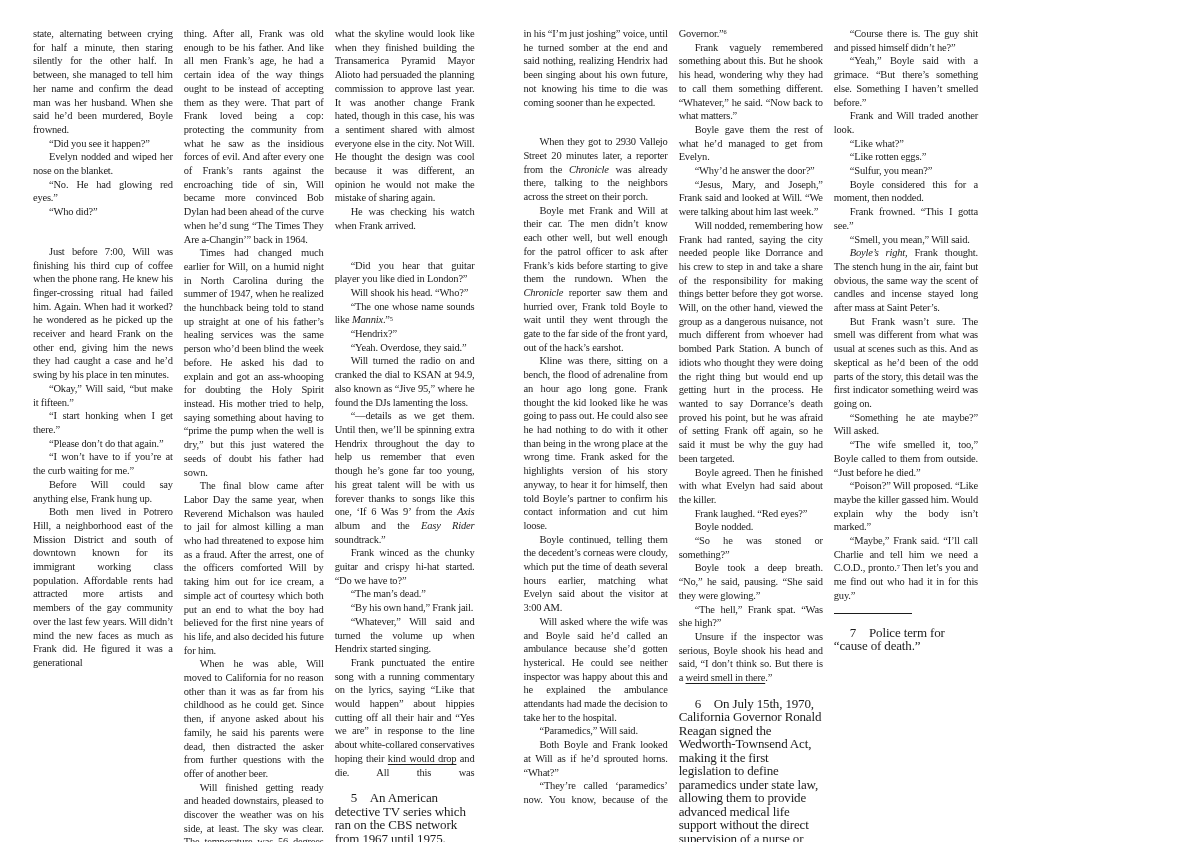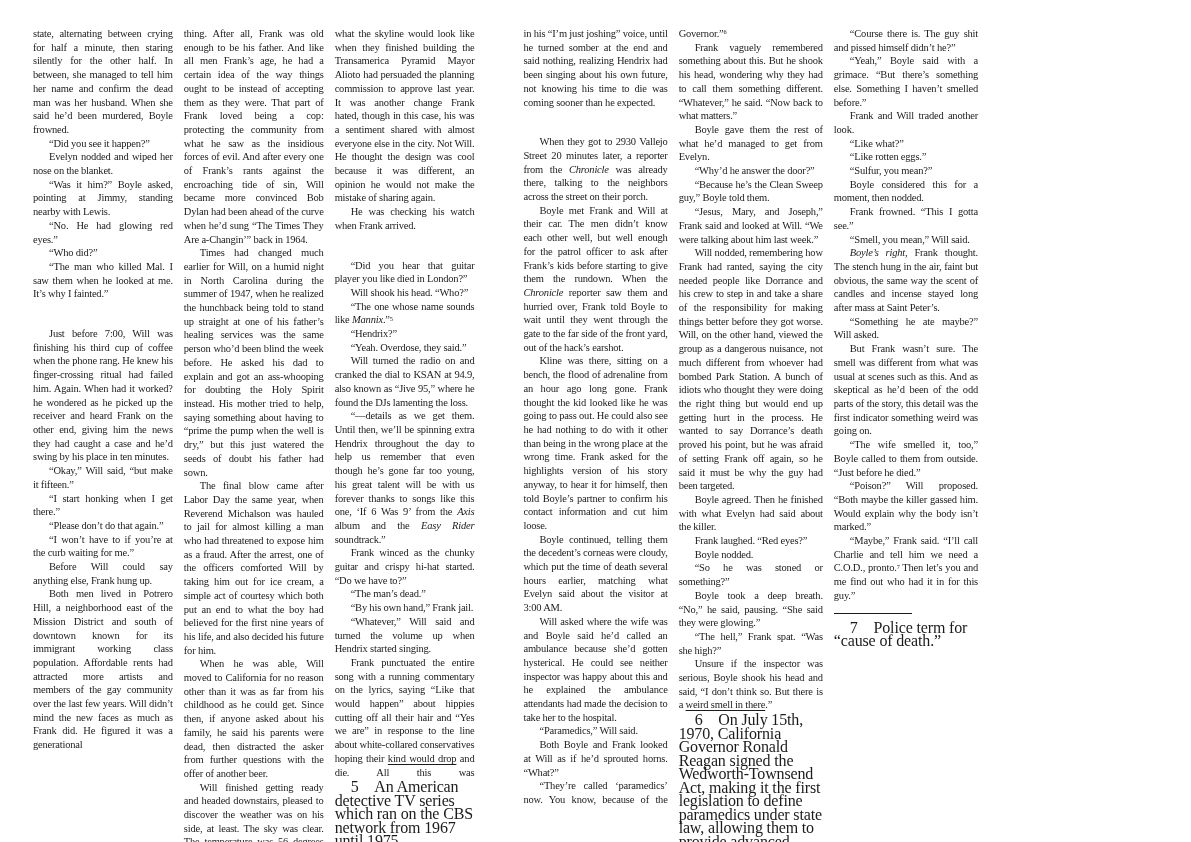--- a/index.html
+++ b/index.html
@@ -14,42 +14,40 @@
   p.para {
     font-size:10.5px; line-height:13.7px;
     text-align:justify; text-indent:16px;
     letter-spacing:-0.2px;
   }
   p.para.noind { text-indent:0; }
   p.para.cont { text-align-last:justify; }
   .gap { height:26px; }
   .fnrule { width:78px; border-top:1.2px solid #1b1b1b; margin:10px 0 7px 0; }
   p.fn {
-    font-size:16px; line-height:13.5px;
+    font-size:13px; line-height:13.5px;
     text-align:left; text-indent:16px;
-    letter-spacing:-0.15px; margin-top:1px;
+    letter-spacing:-0.15px; margin-top:12px;
   }
   .it { font-style:italic; }
   .ul { text-decoration:underline; text-underline-offset:1.5px; }
   sup { font-size:0.6em; line-height:0; position:relative; top:-0.45em; vertical-align:baseline; }
 </style>
 </head>
 <body>
 
 <div class="spread">
   <div class="page page-left">
     <div class="cols">
       <div class="col">
           <p class="para noind"><span>state, alternating between crying for half a minute, then staring silently for the other half. In between, she managed to tell him her name and confirm the dead man was her husband. When she said he’d been murdered, Boyle frowned.</span></p>
           <p class="para"><span>“Did you see it happen?”</span></p>
           <p class="para"><span>Evelyn nodded and wiped her nose on the blanket.</span></p>
-          <p class="para"><span>“Was it him?” Boyle asked, pointing at Jimmy, standing nearby with Lewis.</span></p>
           <p class="para"><span>“No. He had glowing red eyes.”</span></p>
           <p class="para"><span>“Who did?”</span></p>
-          <p class="para"><span>“The man who killed Mal. I saw them when he looked at me. It’s why I fainted.”</span></p>
           <div class="gap"></div>
           <p class="para"><span>Just before 7:00, Will was finishing his third cup of coffee when the phone rang. He knew his finger-crossing ritual had failed him. Again. When had it worked? he wondered as he picked up the receiver and heard Frank on the other end, giving him the news they had caught a case and he’d swing by his place in ten minutes.</span></p>
           <p class="para"><span>“Okay,” Will said, “but make it fifteen.”</span></p>
           <p class="para"><span>“I start honking when I get there.”</span></p>
           <p class="para"><span>“Please don’t do that again.”</span></p>
           <p class="para"><span>“I won’t have to if you’re at the curb waiting for me.”</span></p>
           <p class="para"><span>Before Will could say anything else, Frank hung up.</span></p>
           <p class="para cont"><span>Both men lived in Potrero Hill, a neighborhood east of the Mission District and south of downtown known for its immigrant working class population. Affordable rents had attracted more artists and members of the gay community over the last few years. Will didn’t mind the new faces as much as Frank did. He figured it was a generational</span></p>
         </div>
       <div class="col">
@@ -91,21 +89,20 @@
           <p class="para"><span>Will asked where the wife was and Boyle said he’d called an ambulance because she’d gotten hysterical. He could see neither inspector was happy about this and he explained the ambulance attendants had made the decision to take her to the hospital.</span></p>
           <p class="para"><span>“Paramedics,” Will said.</span></p>
           <p class="para"><span>Both Boyle and Frank looked at Will as if he’d sprouted horns. “What?”</span></p>
           <p class="para cont"><span>“They’re called ‘paramedics’ now. You know, because of the</span></p>
         </div>
       <div class="col">
           <p class="para noind"><span>Governor.”</span><sup>6</sup></p>
           <p class="para"><span>Frank vaguely remembered something about this. But he shook his head, wondering why they had to call them something different. “Whatever,” he said. “Now back to what matters.”</span></p>
           <p class="para"><span>Boyle gave them the rest of what he’d managed to get from Evelyn.</span></p>
           <p class="para"><span>“Why’d he answer the door?”</span></p>
-          <p class="para"><span>“Because he’s the Clean Sweep guy,” Boyle told them.</span></p>
           <p class="para"><span>“Jesus, Mary, and Joseph,” Frank said and looked at Will. “We were talking about him last week.”</span></p>
           <p class="para"><span>Will nodded, remembering how Frank had ranted, saying the city needed people like Dorrance and his crew to step in and take a share of the responsibility for making things better before they got worse. Will, on the other hand, viewed the group as a dangerous nuisance, not much different from whoever had bombed Park Station. A bunch of idiots who thought they were doing the right thing but would end up getting hurt in the process. He wanted to say Dorrance’s death proved his point, but he was afraid of setting Frank off again, so he said it must be why the guy had been targeted.</span></p>
           <p class="para"><span>Boyle agreed. Then he finished with what Evelyn had said about the killer.</span></p>
           <p class="para"><span>Frank laughed. “Red eyes?”</span></p>
           <p class="para"><span>Boyle nodded.</span></p>
           <p class="para"><span>“So he was stoned or something?”</span></p>
           <p class="para"><span>Boyle took a deep breath. “No,” he said, pausing. “She said they were glowing.”</span></p>
           <p class="para"><span>“The hell,” Frank spat. “Was she high?”</span></p>
           <p class="para"><span>Unsure if the inspector was serious, Boyle shook his head and said, “I don’t think so. But there is a </span><span class="ul">weird smell in there</span><span>.”</span></p>
           <p class="fn"><span>6 On July 15th, 1970, California Governor Ronald Reagan signed the Wedworth-Townsend Act, making it the first legislation to define paramedics under state law, allowing them to provide advanced medical life support without the direct supervision of a nurse or doctor.</span></p>
@@ -114,23 +111,23 @@
           <p class="para"><span>“Course there is. The guy shit and pissed himself didn’t he?”</span></p>
           <p class="para"><span>“Yeah,” Boyle said with a grimace. “But there’s something else. Something I haven’t smelled before.”</span></p>
           <p class="para"><span>Frank and Will traded another look.</span></p>
           <p class="para"><span>“Like what?”</span></p>
           <p class="para"><span>“Like rotten eggs.”</span></p>
           <p class="para"><span>“Sulfur, you mean?”</span></p>
           <p class="para"><span>Boyle considered this for a moment, then nodded.</span></p>
           <p class="para"><span>Frank frowned. “This I gotta see.”</span></p>
           <p class="para"><span>“Smell, you mean,” Will said.</span></p>
           <p class="para"><span class="it">Boyle’s right,</span><span> Frank thought. The stench hung in the air, faint but obvious, the same way the scent of candles and incense stayed long after mass at Saint Peter’s.</span></p>
+          <p class="para"><span>But Frank wasn’t sure. The smell was different from what was usual at scenes such as this. And as skeptical as he’d been of the odd parts of the story, this detail was the first indicator something weird was going on.</span></p>
           <p class="para"><span>“Something he ate maybe?” Will asked.</span></p>
-          <p class="para"><span>But Frank wasn’t sure. The smell was different from what was usual at scenes such as this. And as skeptical as he’d been of the odd parts of the story, this detail was the first indicator something weird was going on.</span></p>
           <p class="para"><span>“The wife smelled it, too,” Boyle called to them from outside. “Just before he died.”</span></p>
-          <p class="para"><span>“Poison?” Will proposed. “Both maybe the killer gassed him. Would explain why the body isn’t marked.”</span></p>
+          <p class="para"><span>“Poison?” Will proposed. “Like maybe the killer gassed him. Would explain why the body isn’t marked.”</span></p>
           <p class="para"><span>“Maybe,” Frank said. “I’ll call Charlie and tell him we need a C.O.D., pronto.</span><sup>7</sup><span> Then let’s you and me find out who had it in for this guy.”</span></p>
           <div class="fnrule"></div>
           <p class="fn"><span>7 Police term for “cause of death.”</span></p>
         </div>
     </div>
   </div>
 </div>
 
 </body></html>

